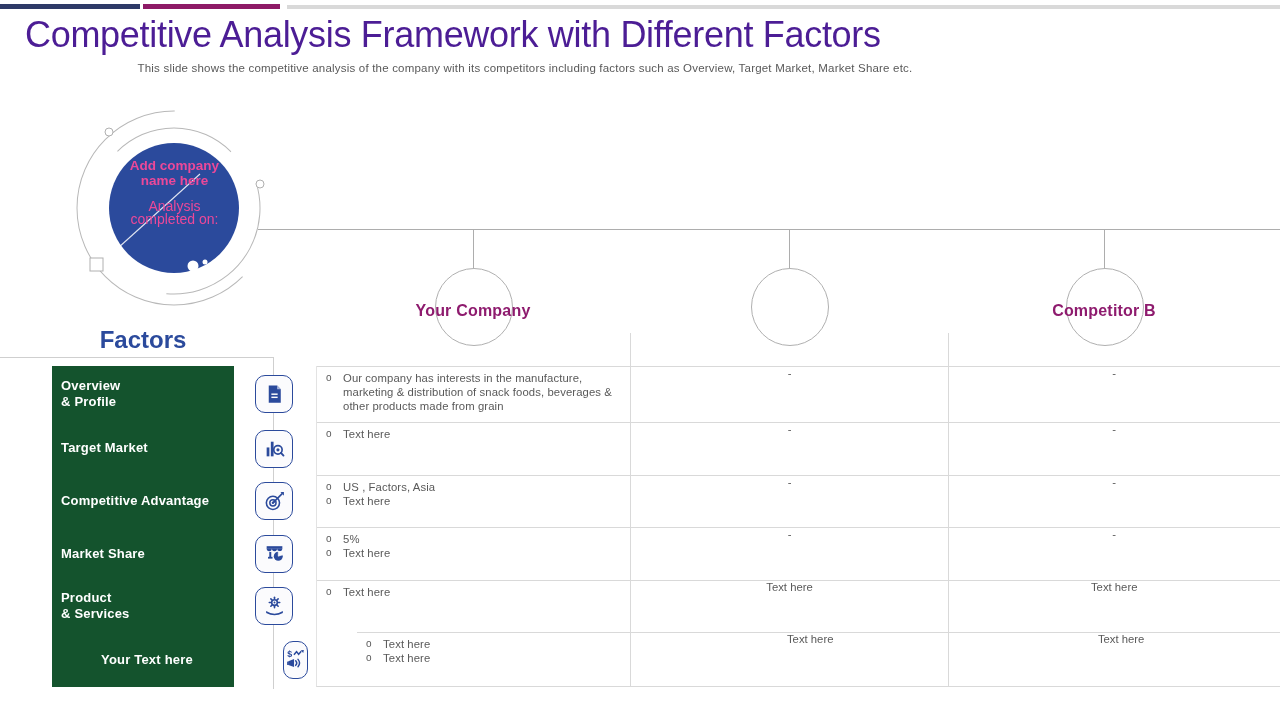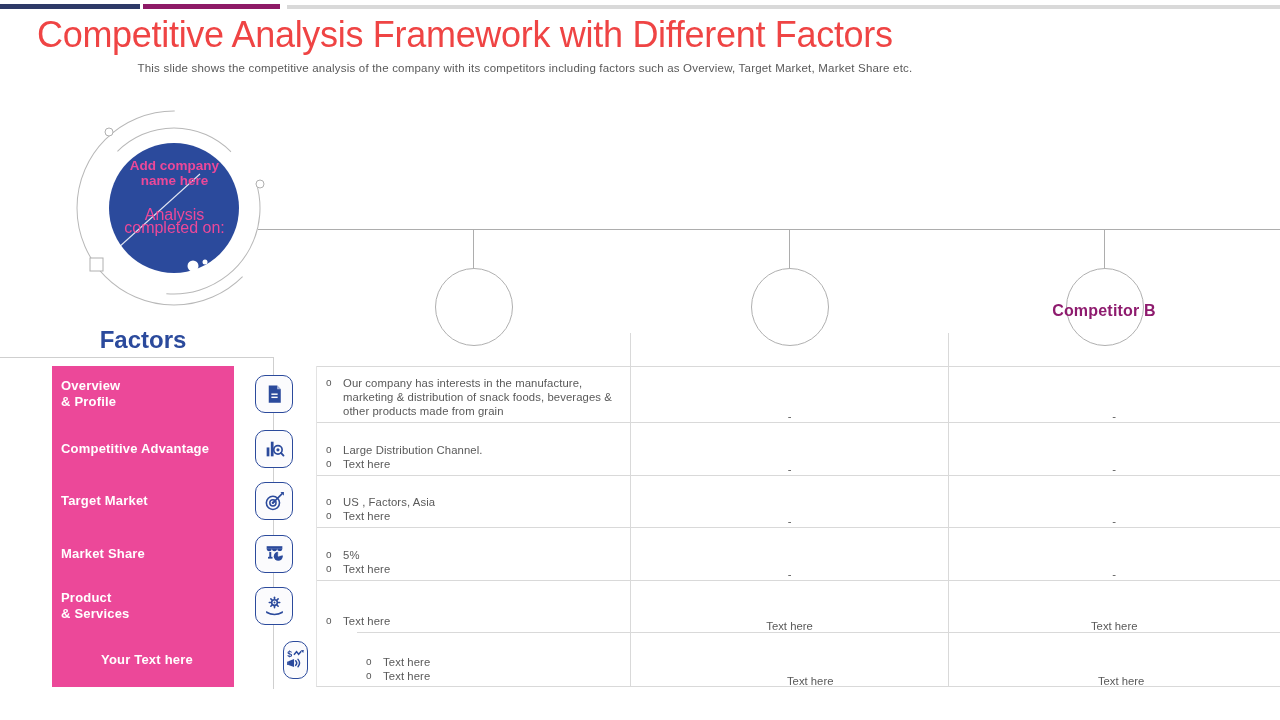--- a/index.html
+++ b/index.html
@@ -6,60 +6,60 @@
   .slide{position:relative;width:1280px;height:720px;background:#ffffff;overflow:hidden;
          font-family:"Liberation Sans",sans-serif;}
   .abs{position:absolute;}
 
   
   .bar{position:absolute;top:4px;height:5px;}
   .bar-navy{left:0;width:140px;background:#2e3a67;}
   .bar-magenta{left:143px;width:137px;background:#8e1a66;}
   .bar-gray{left:287px;width:993px;top:5px;height:4px;background:#d9d9d9;}
 
-  .title{left:37px;top:14px;width:1100px;font-size:36px;letter-spacing:-0.3px;
-         color:#ef4444;white-space:nowrap;}
+  .title{left:25px;top:14px;width:1100px;font-size:36px;letter-spacing:-0.3px;
+         color:#4c1d95;white-space:nowrap;}
   .subtitle{left:25px;top:62px;width:1000px;font-size:11.5px;color:#595959;letter-spacing:0.2px;text-align:center;}
 
   
   .deco{left:60px;top:100px;width:230px;height:212px;}
   .hero-text{left:109px;top:158px;width:131px;text-align:center;color:#ec4899;}
   .hero-title{font-size:13.5px;font-weight:bold;line-height:15px;white-space:pre-line;}
-  .hero-sub{margin-top:20px;font-size:16px;line-height:13px;white-space:pre-line;}
+  .hero-sub{margin-top:12px;font-size:14px;line-height:13px;white-space:pre-line;}
 
   
   .timeline{left:258px;top:229px;width:1022px;height:1px;background:#adadad;}
   .connector{top:229px;width:1px;height:39px;background:#adadad;}
   .head-circle{top:268px;width:76px;height:76px;border:1px solid #b0b0b0;border-radius:50%;background:transparent;}
   .col-label{top:302px;width:220px;text-align:center;font-size:16px;font-weight:bold;color:#8e1b6e;letter-spacing:0.2px;}
 
   
   .factors-heading{left:43px;top:326px;width:200px;text-align:center;font-size:24px;font-weight:bold;color:#2b4a9c;}
   .h-rule{left:0;top:357px;width:273px;height:1px;background:#cfcfcf;}
   .v-rule{left:273px;top:357px;width:1px;height:332px;background:#cfcfcf;}
 
-  .factor-panel{left:52px;top:366px;width:182px;height:321px;background:#ec4899;display:flex;flex-direction:column;}
+  .factor-panel{left:52px;top:366px;width:182px;height:321px;background:#14532d;display:flex;flex-direction:column;}
   .factor-row{display:flex;align-items:center;padding-left:9px;box-sizing:border-box;}
   .factor-label{color:#ffffff;font-size:13px;font-weight:bold;line-height:16px;letter-spacing:0.2px;white-space:pre-line;}
 
   .icon-rail{left:255px;top:366px;width:38px;height:321px;display:flex;flex-direction:column;}
   .icon-cell{display:flex;align-items:center;justify-content:center;box-sizing:border-box;}
   .icon-box{width:38px;height:38px;border:1.4px solid #2b4a9c;border-radius:10px;background:#fbfbfd;
             display:flex;align-items:center;justify-content:center;box-sizing:border-box;}
   .icon-box svg{width:23px;height:23px;}
 
   
   .r1{height:56px;} .r2{height:53px;} .r3{height:52px;}
   .r4{height:53px;} .r5{height:52px;} .r6{height:55px;margin-left:40px;}
 
   
   .table{left:316px;top:366px;width:964px;height:321px;border-left:1px solid #e3e3e3;
          border-bottom:1px solid #d9d9d9;box-sizing:border-box;}
   .t-row{display:flex;border-top:1px solid #d9d9d9;box-sizing:border-box;}
-  .cell{box-sizing:border-box;display:flex;flex-direction:column;justify-content:flex-end;}
+  .cell{box-sizing:border-box;display:flex;flex-direction:column;justify-content:flex-start;}
   .cell-main{width:314px;padding:4px 6px 4px 9px;}
   .cell-a{width:318px;align-items:center;}
   .cell-b{width:332px;align-items:center;}
   .bullet-line{display:flex;font-size:11.3px;color:#595959;line-height:14px;letter-spacing:0.1px;}
   .bullet-line::before{content:"o";width:17px;flex:0 0 17px;font-size:10px;color:#595959;}
   .center-text{font-size:11.3px;color:#595959;text-align:center;}
 
   .divider{top:333px;width:1px;height:354px;background:#d9d9d9;}
   .div1{left:630px;} .div2{left:948px;}
 
@@ -98,36 +98,37 @@
 
   <div class="abs timeline"></div>
   <div class="abs connector" style="left:473px;"></div>
   <div class="abs connector" style="left:789px;"></div>
   <div class="abs connector" style="left:1104px;"></div>
 
   <div class="abs head-circle" style="left:435px;"></div>
   <div class="abs head-circle" style="left:751px;"></div>
   <div class="abs head-circle" style="left:1066px;"></div>
 
+  <div class="abs col-label" style="left:363px;">Your Company</div>
   <div class="abs factors-heading">Factors</div>
 
   <div class="abs col-label" style="left:994px;">Competitor B</div>
   <div class="abs h-rule"></div>
   <div class="abs v-rule"></div>
 
   <div class="abs factor-panel">
     <div class="factor-row r1">
         <span class="factor-label">Overview
 &amp; Profile</span>
       </div>
+    <div class="factor-row r3">
+        <span class="factor-label">Target Market</span>
+      </div>
     <div class="factor-row r2">
         <span class="factor-label">Competitive Advantage</span>
-      </div>
-    <div class="factor-row r3">
-        <span class="factor-label">Target Market</span>
       </div>
     <div class="factor-row r4">
         <span class="factor-label">Market Share</span>
       </div>
     <div class="factor-row r5">
         <span class="factor-label">Product
 &amp; Services</span>
       </div>
     <div class="factor-row r6">
         <span class="factor-label">Your Text here</span>
@@ -223,23 +224,20 @@
       <div class="cell cell-a">
           <span class="center-text">-</span>
         </div>
       <div class="cell cell-b">
           <span class="center-text">-</span>
         </div>
     </div>
     <div class="t-row r2">
       <div class="cell cell-main">
         <div class="bullet-line">
-            <span>Large Distribution Channel.</span>
-          </div>
-        <div class="bullet-line">
             <span>Text here</span>
           </div>
       </div>
       <div class="cell cell-a">
           <span class="center-text">-</span>
         </div>
       <div class="cell cell-b">
           <span class="center-text">-</span>
         </div>
     </div>

